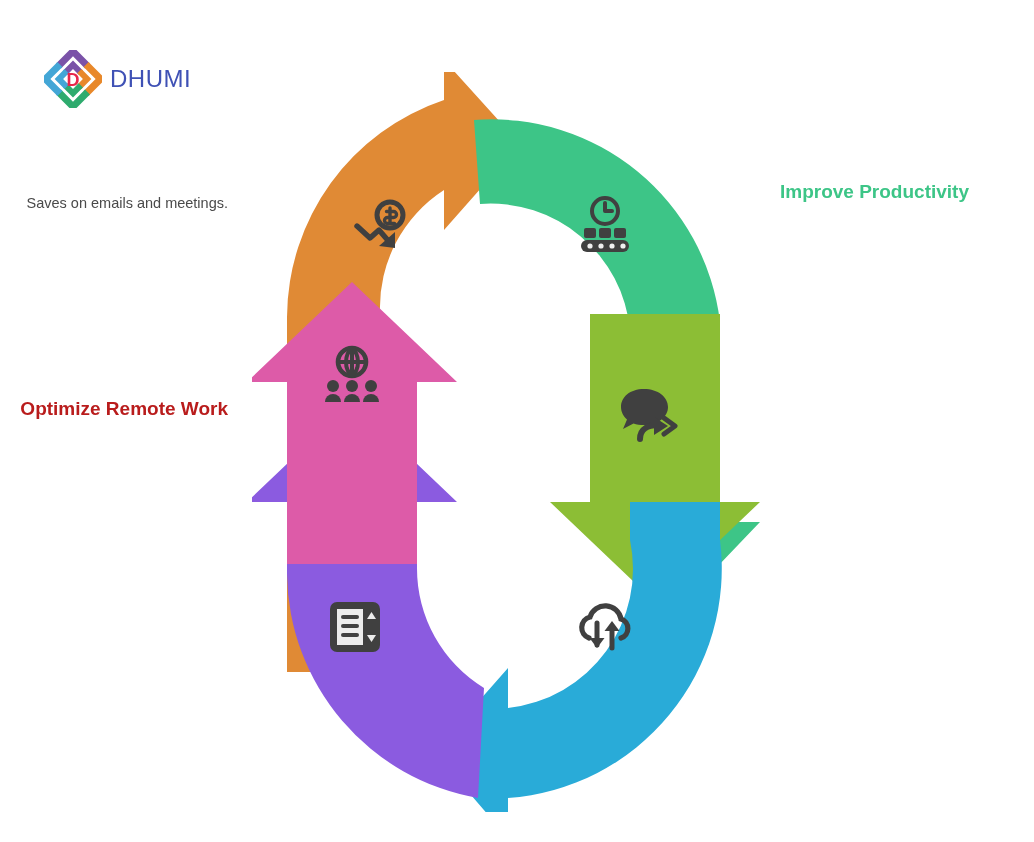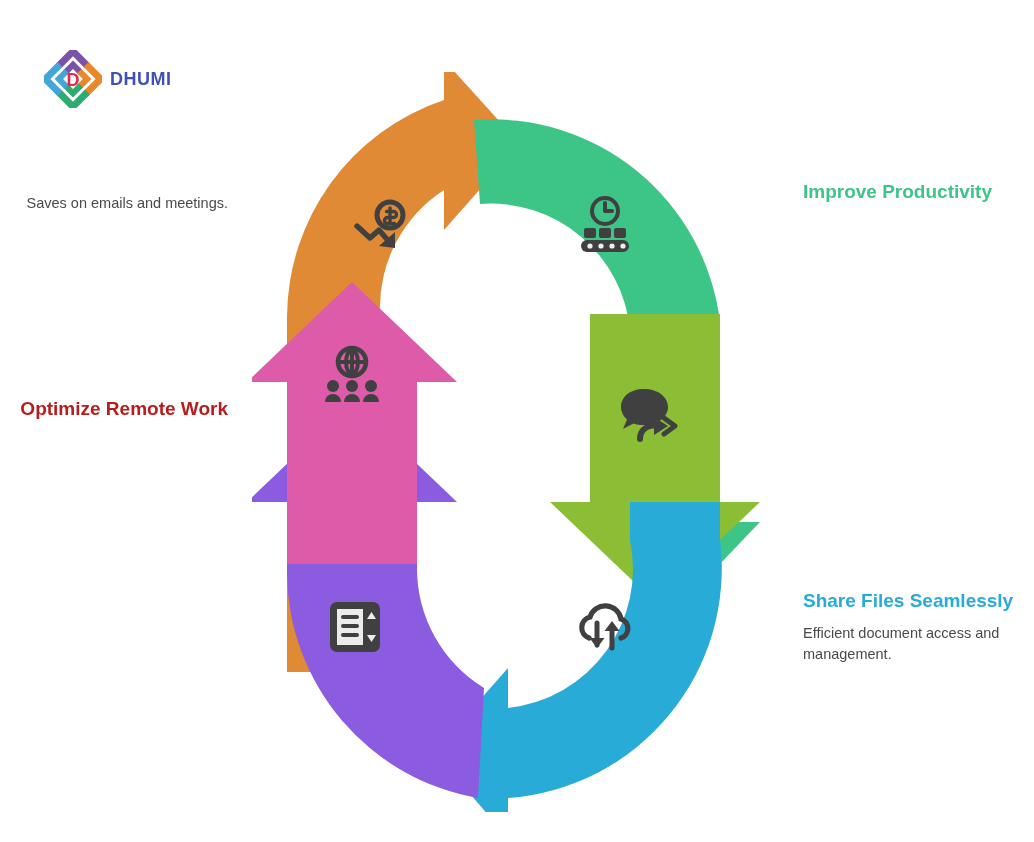--- a/index.html
+++ b/index.html
@@ -22,22 +22,22 @@
   #brand {
     position: absolute;
     left: 44px;
     top: 50px;
     display: flex;
     align-items: center;
     gap: 8px;
   }
   #brand .mark { width: 58px; height: 58px; display: block; }
   #brand .wordmark {
-    font-size: 18px;
-    font-weight: bold;
+    font-size: 24px;
+    font-weight: normal;
     letter-spacing: 0.5px;
     color: #3f51b5;
     font-family: "Liberation Sans", sans-serif;
   }
 
   
   #cycle {
     position: absolute;
     left: 252px;
     top: 72px;
@@ -56,21 +56,21 @@
     font-weight: bold;
     line-height: 1.28;
     margin: 0 0 10px 0;
   }
   .block .desc {
     font-size: 14.5px;
     line-height: 1.42;
     color: #4a4a4a;
     margin: 0;
   }
-  .block.right { text-align: left; margin-left: 23px; }
+  .block.right { text-align: left; }
   .block.left  { text-align: right; }
 
   #b-reduce-costs       { left: 6px;   top: 193px; width: 222px; }
   #b-optimize-remote    { left: 6px;   top: 397px; width: 222px; }
   #b-control-versions   { left: 36px;  top: 600px; width: 230px; text-align: left; }
   #b-improve-productivity { left: 780px; top: 180px; width: 215px; }
   #b-enhance-comm       { left: 780px; top: 397px; width: 215px; }
   #b-share-files        { left: 780px; top: 589px; width: 220px; }
 </style>
 </head>
@@ -258,18 +258,14 @@
   </div>
 
 
   <div class="block right" id="b-improve-productivity">
     <p class="title" style="color:#3dc587">Improve Productivity</p>
   </div>
 
   <div class="block right" id="b-enhance-comm">
   </div>
 
-  <div class="block right" id="b-share-files">
-    <p class="title" style="color:#29abd8">Share Files Seamlessly</p>
-    <p class="desc">Efficient document access and management.</p>
-  </div>
 
 </div>
 
 </body></html>

